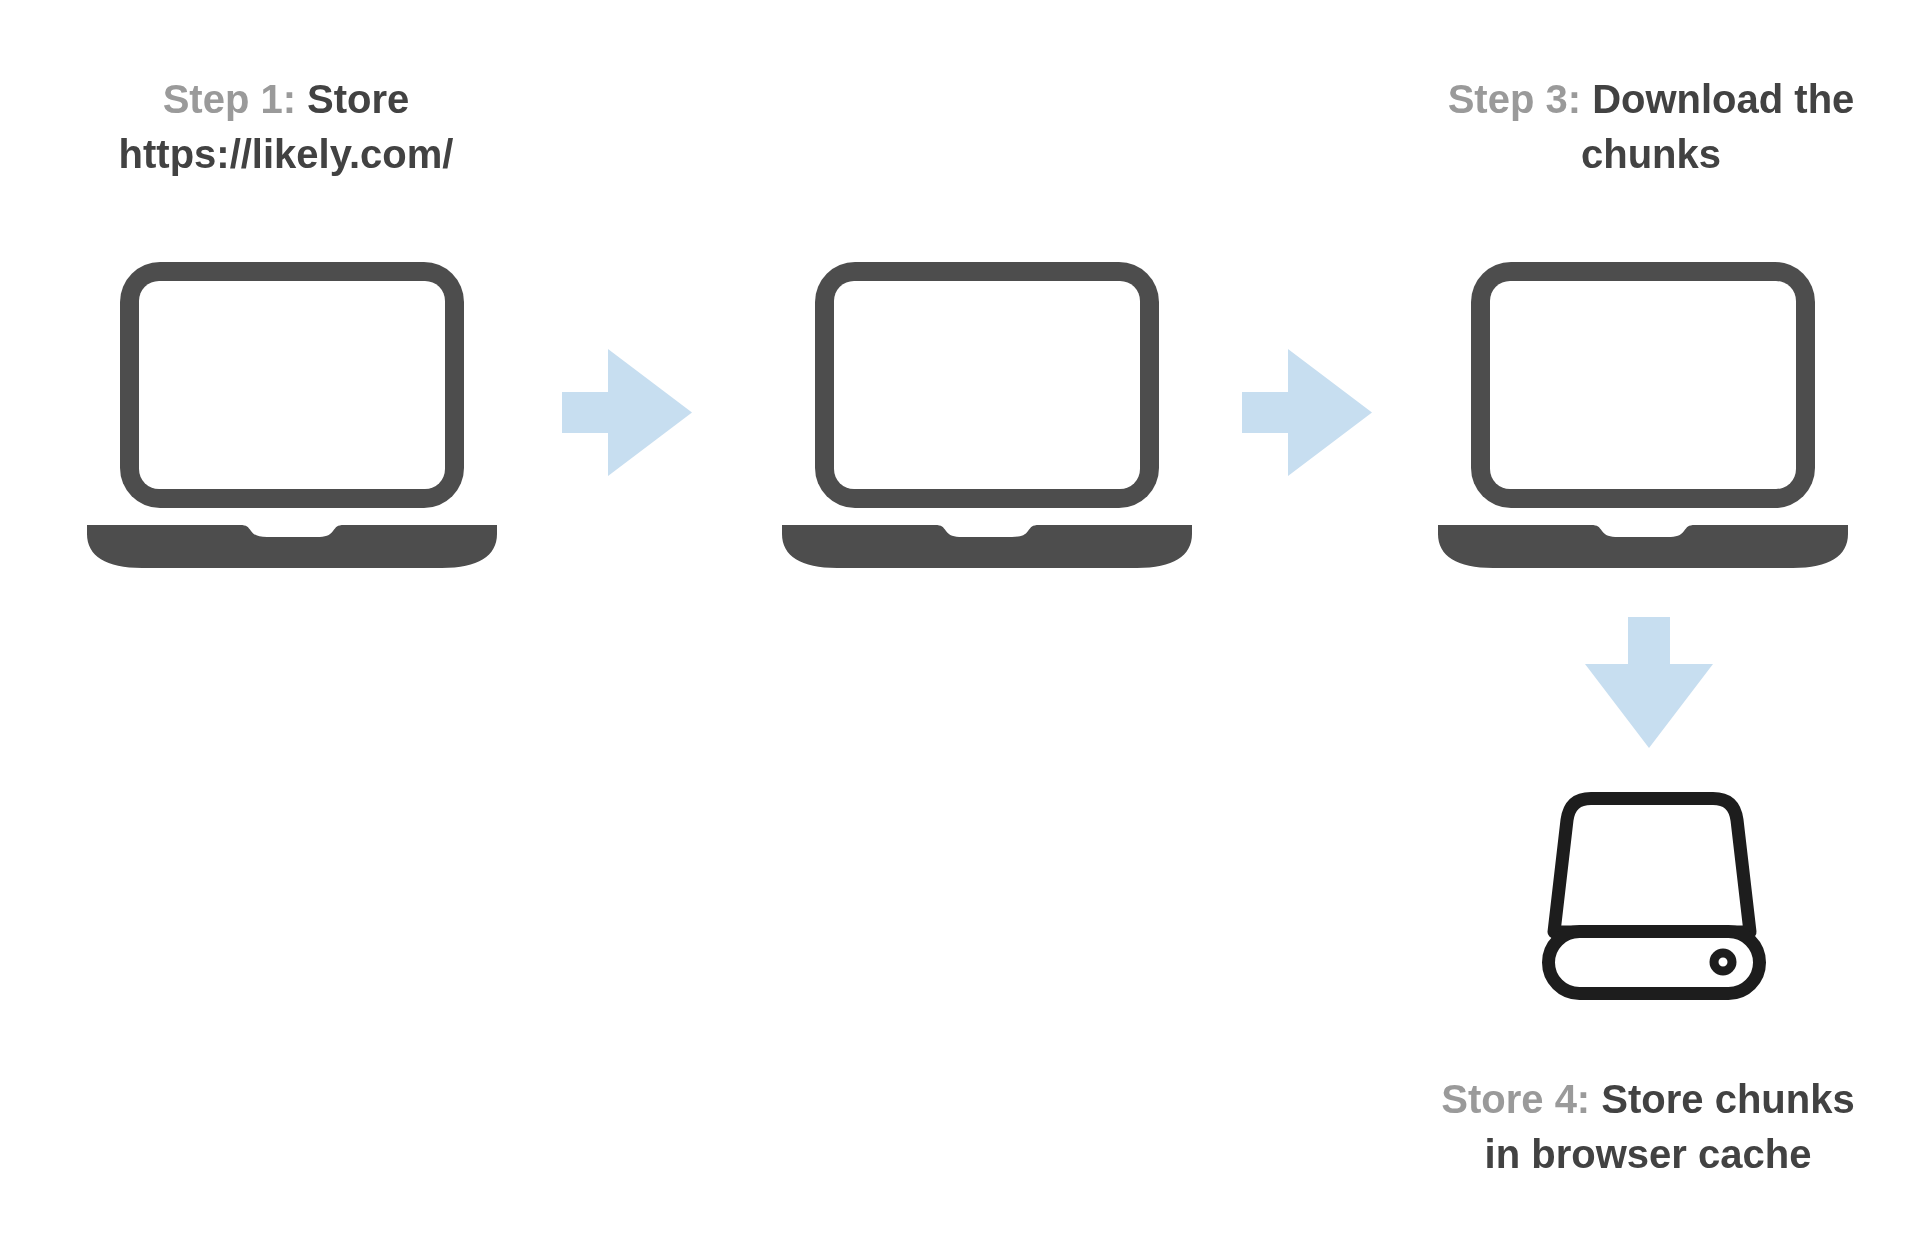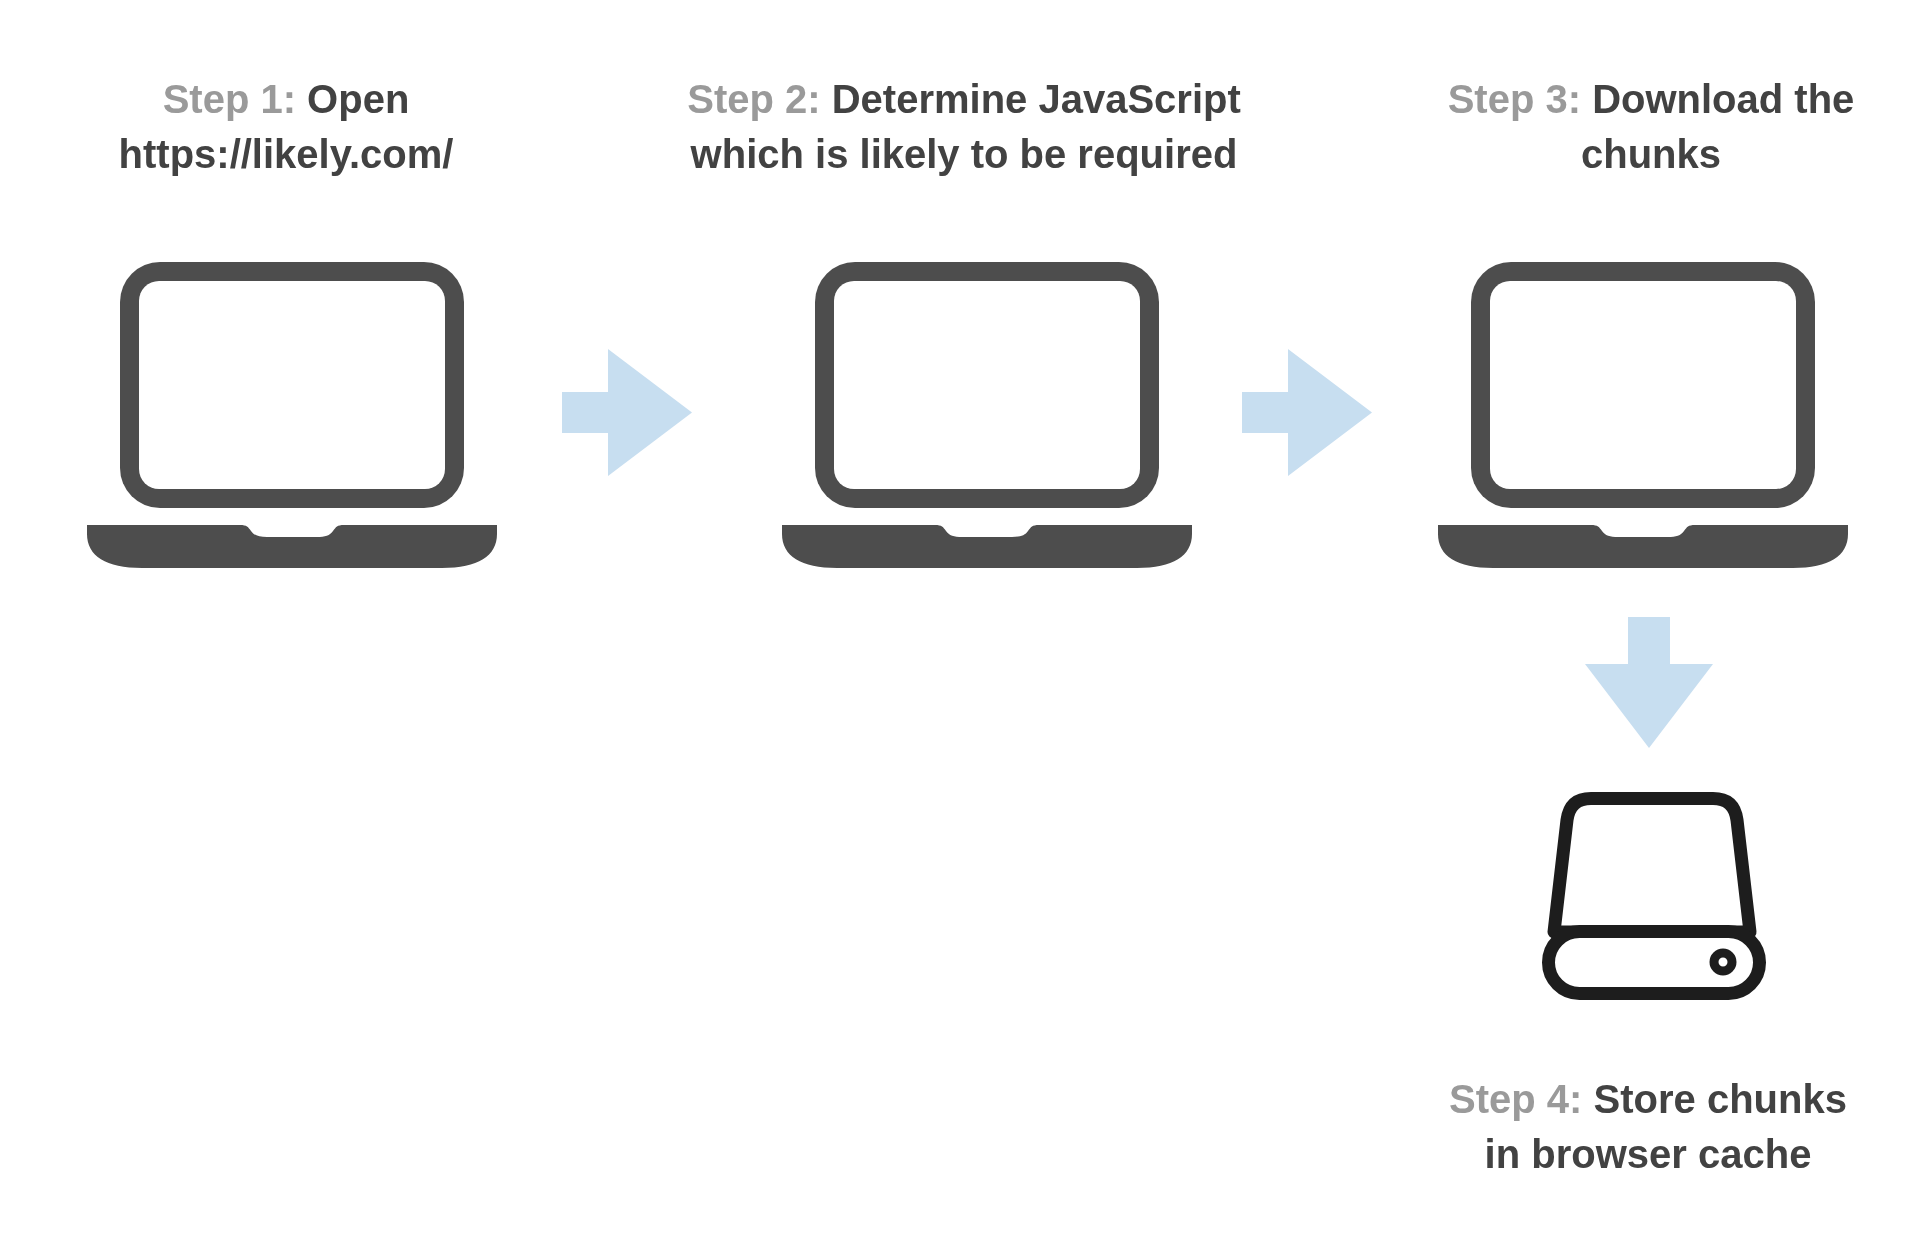--- a/index.html
+++ b/index.html
@@ -37,28 +37,24 @@
   .fill-laptop{fill:var(--laptop);}
   .fill-arrow{fill:var(--arrow);}
   .drive-stroke{stroke:var(--drive);fill:#ffffff;}
 </style>
 </head>
 <body>
 
 <div class="canvas">
 
   <div class="step-text" style="left:286px;top:72px;">
-    <div><span class="prefix">Step 1:</span> <span>Open</span></div>
+    <div><span class="prefix">Step 1:</span> <span>Store</span></div>
     <div>https://likely.com/</div>
   </div>
 
-  <div class="step-text" style="left:964px;top:72px;">
-    <div><span class="prefix">Step 2:</span> <span>Determine JavaScript</span></div>
-    <div>which is likely to be required</div>
-  </div>
 
   <div class="step-text" style="left:1651px;top:72px;">
     <div><span class="prefix">Step 3:</span> <span>Download the</span></div>
     <div>chunks</div>
   </div>
 
   <svg class="icon" style="left:87px;top:262px;" width="410" height="306" viewBox="0 0 410 306" aria-hidden="true">
     <rect class="fill-laptop" x="33" y="0" width="344" height="246" rx="40"></rect>
     <rect x="52" y="19" width="306" height="208" rx="20" fill="#ffffff"></rect>
     <path class="fill-laptop" d="M0 263 H153 C160 263 161 265 164 269 C167 273.5 172 275 180 275 H230 C238 275 243 273.5 246 269 C249 265 250 263 257 263 H410 V272 C410 294 391 306 355 306 H55 C19 306 0 294 0 272 Z"></path>
@@ -88,17 +84,17 @@
     <polygon class="fill-arrow" points="45,0 87,0 87,47 130,47 66,131 2,47 45,47"></polygon>
   </svg>
 
   <svg class="icon" style="left:1542px;top:790px;" width="224" height="212" viewBox="0 0 224 212" aria-hidden="true">
     <path class="drive-stroke" d="M12 142 L25 30 C27 15.5 35 8.5 49 8.5 L171 8.5 C185 8.5 193 15.5 195 30 L208 142 Z" stroke-width="13" stroke-linejoin="round"></path>
     <rect class="drive-stroke" x="6.5" y="141.5" width="211" height="62" rx="31" stroke-width="13"></rect>
     <circle class="drive-stroke" cx="181" cy="172" r="9" stroke-width="9"></circle>
   </svg>
 
   <div class="step-text" style="left:1648px;top:1072px;">
-    <div><span class="prefix">Step 4:</span> <span>Store chunks</span></div>
+    <div><span class="prefix">Store 4:</span> <span>Store chunks</span></div>
     <div>in browser cache</div>
   </div>
 
 </div>
 
 </body></html>

